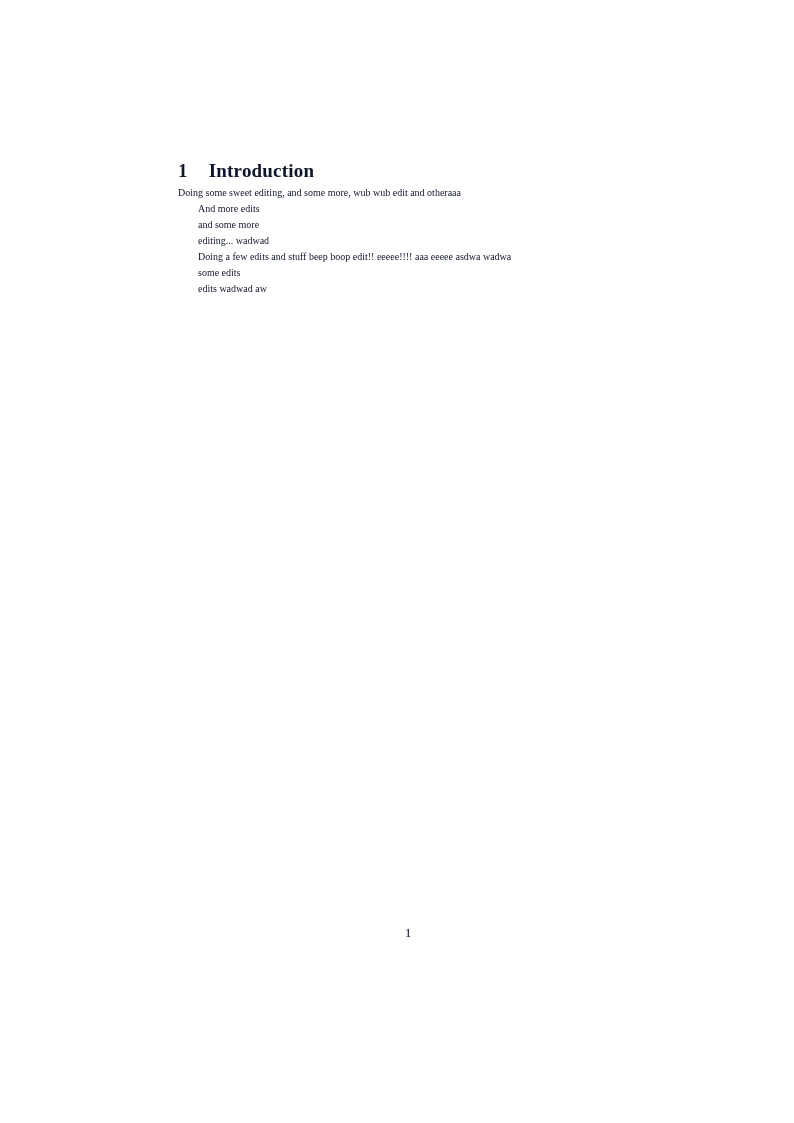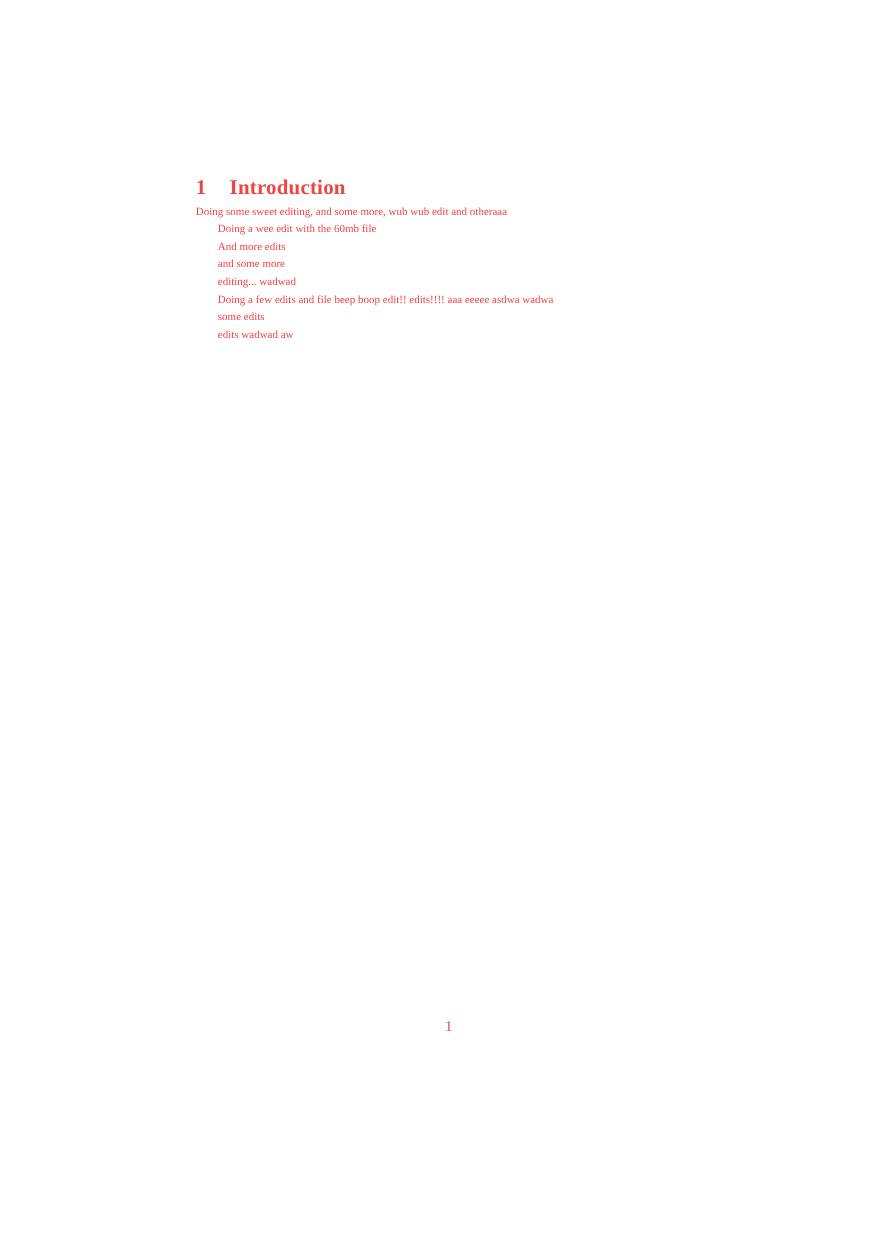--- a/index.html
+++ b/index.html
@@ -6,21 +6,21 @@
   html, body {
     background: #e8e8e8;
     font-family: "Liberation Serif", "DejaVu Serif", serif;
   }
   .page {
     position: relative;
     width: 794px;
     height: 1123px;
     margin: 0 auto;
     background: #ffffff;
-    color: #ef4444;
+    color: #0f172a;
     overflow: hidden;
   }
   .section-heading {
     position: absolute;
     top: 160px;
     left: 178px;
     width: 460px;
     font-size: 19px;
     font-weight: bold;
     letter-spacing: 0.2px;
@@ -57,24 +57,23 @@
 <body>
 
 <div class="page">
 
   <h1 class="section-heading">
     <span class="sec-num">1</span><span>Introduction</span>
   </h1>
 
   <div class="body-text">
     <div class="para">Doing some sweet editing, and some more, wub wub edit and otheraaa</div>
-    <div class="para indented">Doing a wee edit with the 60mb file</div>
     <div class="para indented">And more edits</div>
     <div class="para indented">and some more</div>
     <div class="para indented">editing... wadwad</div>
-    <div class="para indented">Doing a few edits and file beep boop edit!! edits!!!! aaa eeeee asdwa wadwa</div>
+    <div class="para indented">Doing a few edits and stuff beep boop edit!! eeeee!!!! aaa eeeee asdwa wadwa</div>
     <div class="para indented">some edits</div>
     <div class="para indented">edits wadwad aw</div>
   </div>
 
   <div class="page-number">1</div>
 
 </div>
 
 </body></html>

